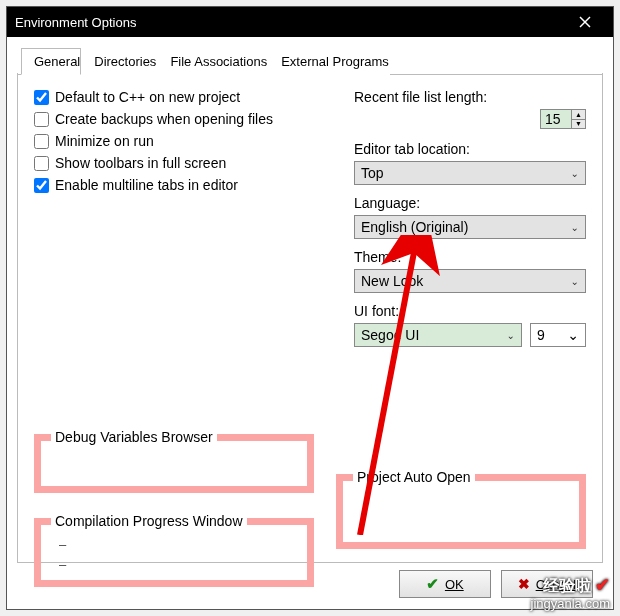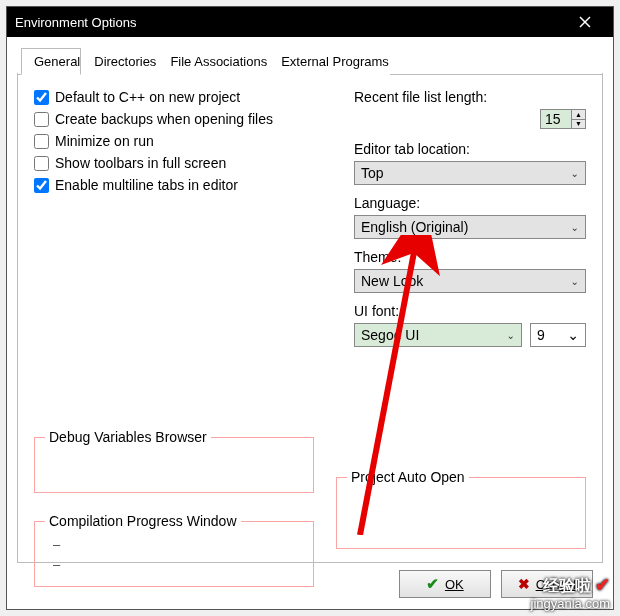--- a/index.html
+++ b/index.html
@@ -139,21 +139,21 @@
     width: 56px; flex: none;
     background: #fff;
     border: 1px solid #888;
     height: 24px;
     display: flex; align-items:center; justify-content: space-between;
     padding: 0 6px;
     cursor: pointer;
     font-size: 14px;
   }
   fieldset {
-    border: 1px solid #fca5a5;
+    border: 7px solid #fca5a5;
     padding: 6px 10px 8px 10px;
     margin: 0;
   }
   legend {
     font-size: 14px;
     padding: 0 4px;
     color: #000;
   }
   .group-debug { position:absolute; left:16px; top:356px; width:280px; height:64px; }
   .group-comp  { position:absolute; left:16px; top:440px; width:280px; height:74px; }

